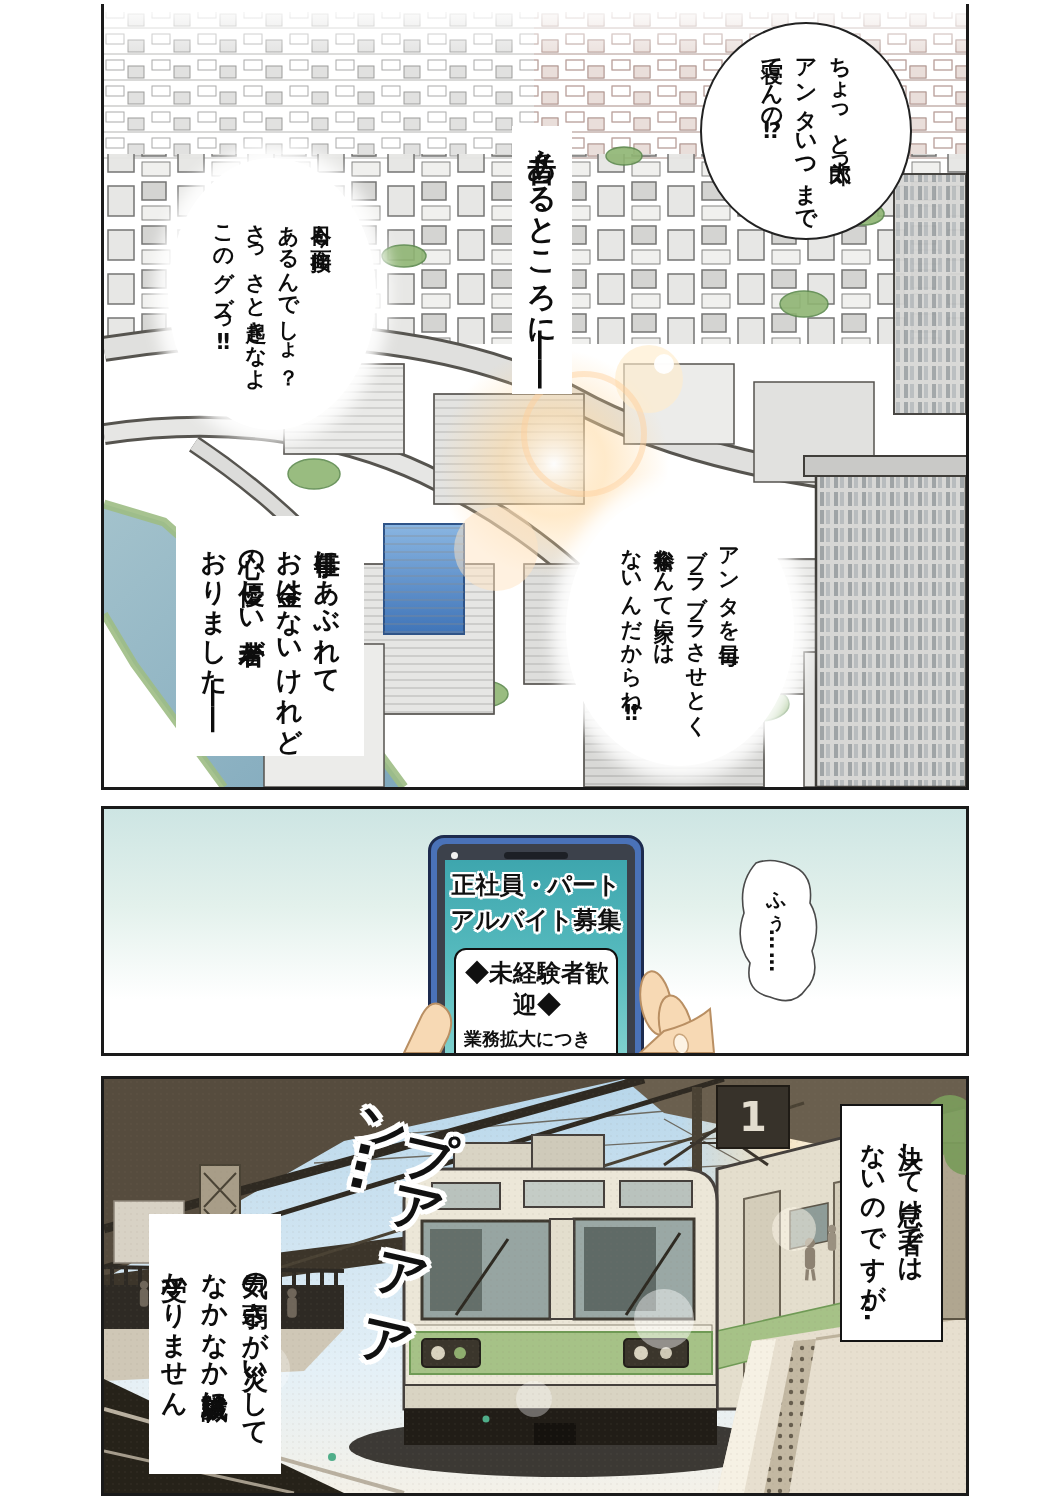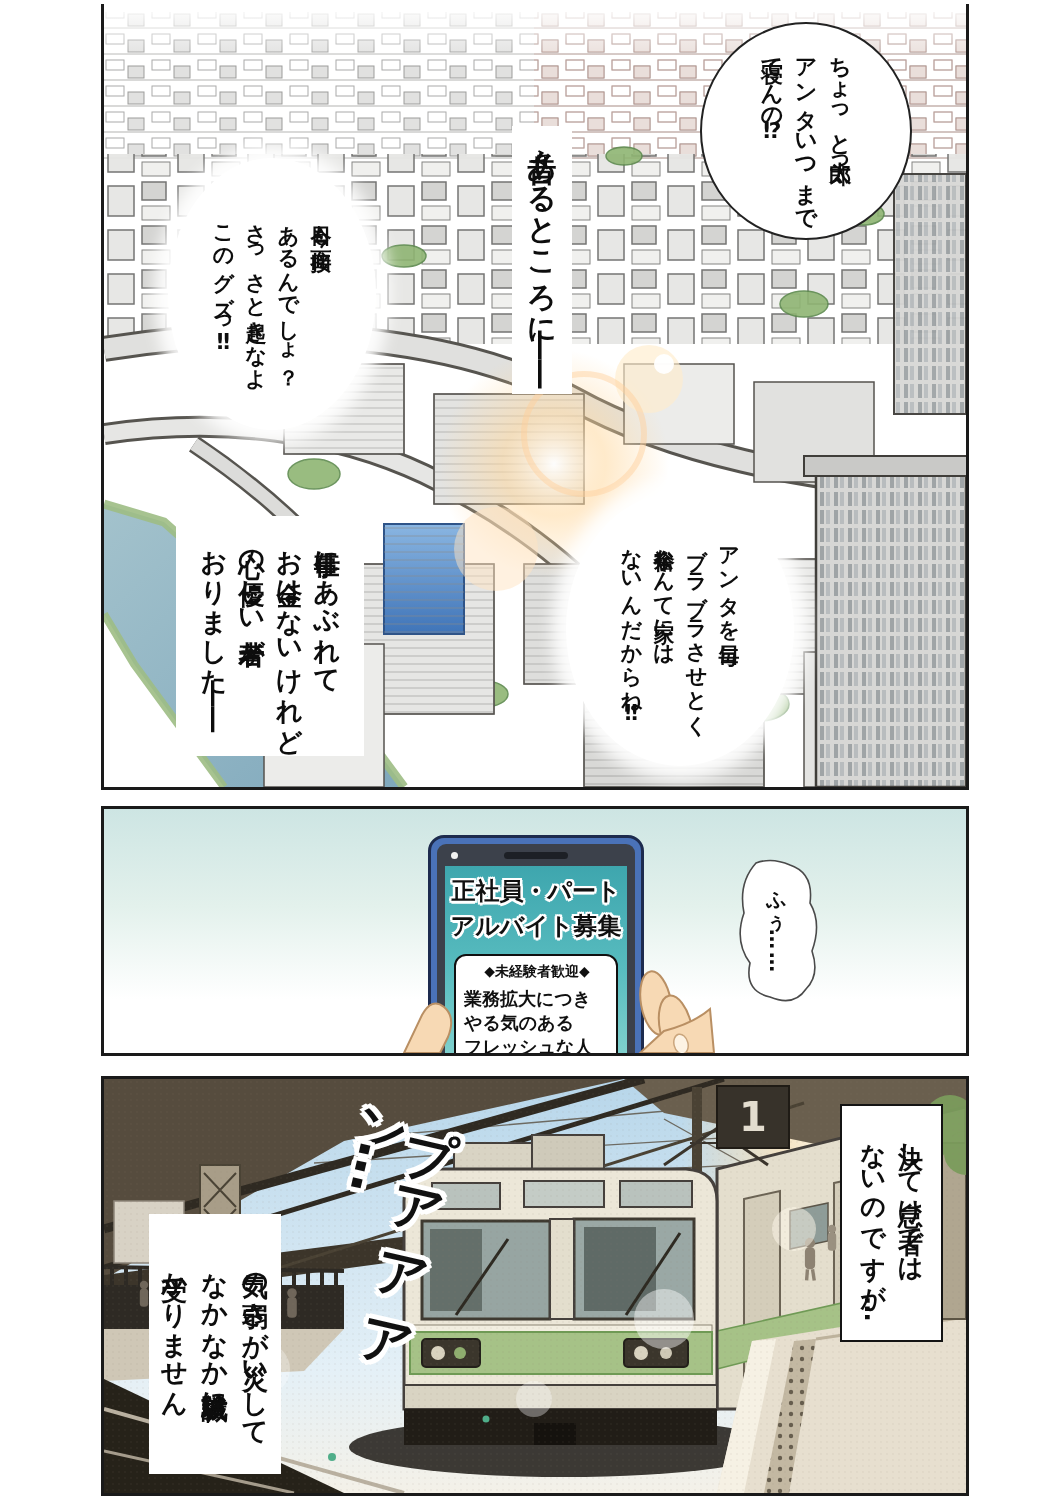--- a/index.html
+++ b/index.html
@@ -29,31 +29,31 @@
   #bub-m2 .vtext{font-size:21px;line-height:1.55;}
   #cap-wakamono{left:72px;top:512px;width:188px;height:240px;}
   #cap-wakamono .vtext{font-size:26px;line-height:1.45;}
   #bub-m3{left:462px;top:488px;width:228px;height:274px;}
   #bub-m3 .vtext{font-size:21px;line-height:1.55;}
 
   
   #phone{position:absolute;left:324px;top:26px;width:216px;height:236px;background:#4a72b8;
          border:3.5px solid #1d2b4e;border-radius:16px;box-sizing:border-box;padding:6px;}
   #phone-bezel{width:100%;height:100%;background:#3c414b;border-radius:9px;box-sizing:border-box;
-               padding:22px 8px 8px 8px;position:relative;}
+               padding:16px 8px 8px 8px;position:relative;font-family:Liberation Serif, serif;}
   #phone-cam{position:absolute;left:14px;top:8px;width:7px;height:7px;border-radius:50%;background:#f2f2f2;}
   #phone-spk{position:absolute;left:50%;top:8px;transform:translateX(-50%);width:64px;height:7px;
              border-radius:4px;background:#1d2026;}
   #phone-screen{width:100%;height:100%;background:linear-gradient(180deg,#3ea6ae 0%,#58bcbf 55%,#7fd0cd 100%);
                 box-sizing:border-box;overflow:hidden;text-align:center;}
   #phone-title{margin-top:8px;font-weight:bold;font-size:24px;line-height:1.45;color:#101010;white-space:pre-line;
                text-shadow:-2px -2px 0 #fff,2px -2px 0 #fff,-2px 2px 0 #fff,2px 2px 0 #fff,0 -2.5px 0 #fff,0 2.5px 0 #fff,-2.5px 0 0 #fff,2.5px 0 0 #fff;}
   #phone-ad{margin:10px 9px 0 9px;background:#ffffff;border:2.5px solid #101010;border-radius:12px;
             padding:7px 6px 10px 8px;text-align:center;}
-  #phone-badge{font-weight:bold;font-size:14px;color:#101010;text-align:center;}
+  #phone-badge{font-weight:bold;font-size:24px;color:#101010;text-align:center;}
   #phone-body{margin-top:6px;font-weight:bold;font-size:18px;line-height:1.35;color:#101010;
               text-align:left;white-space:pre-line;}
 
   #bub-sigh{position:absolute;left:628px;top:48px;width:90px;height:156px;}
   #bub-sigh .vtext{position:absolute;left:50%;top:20px;transform:translateX(-50%);
                    font-size:20px;letter-spacing:3px;line-height:1;}
 
   
   #cap-right{left:736px;top:25px;width:99px;height:234px;border:2px solid #141414;}
   #cap-right .vtext{font-size:25px;line-height:1.5;}

